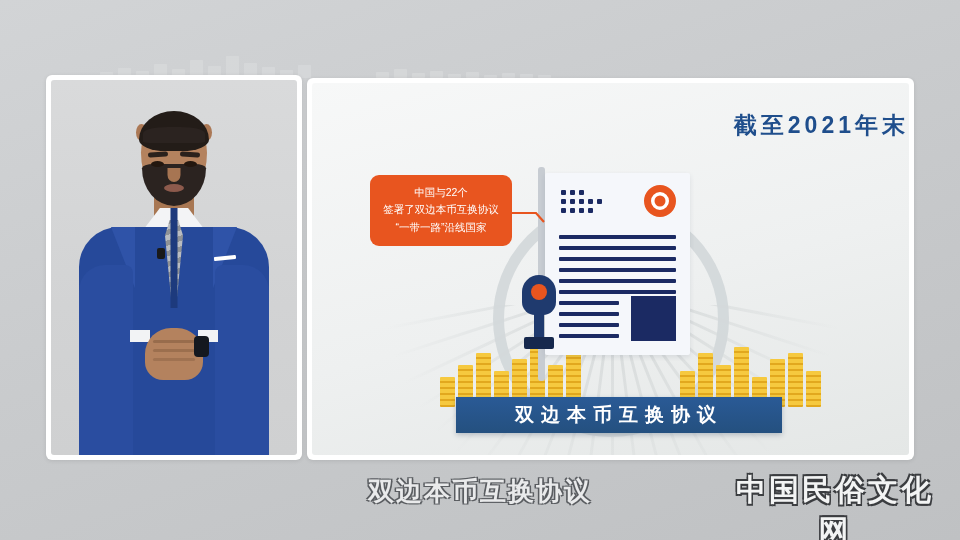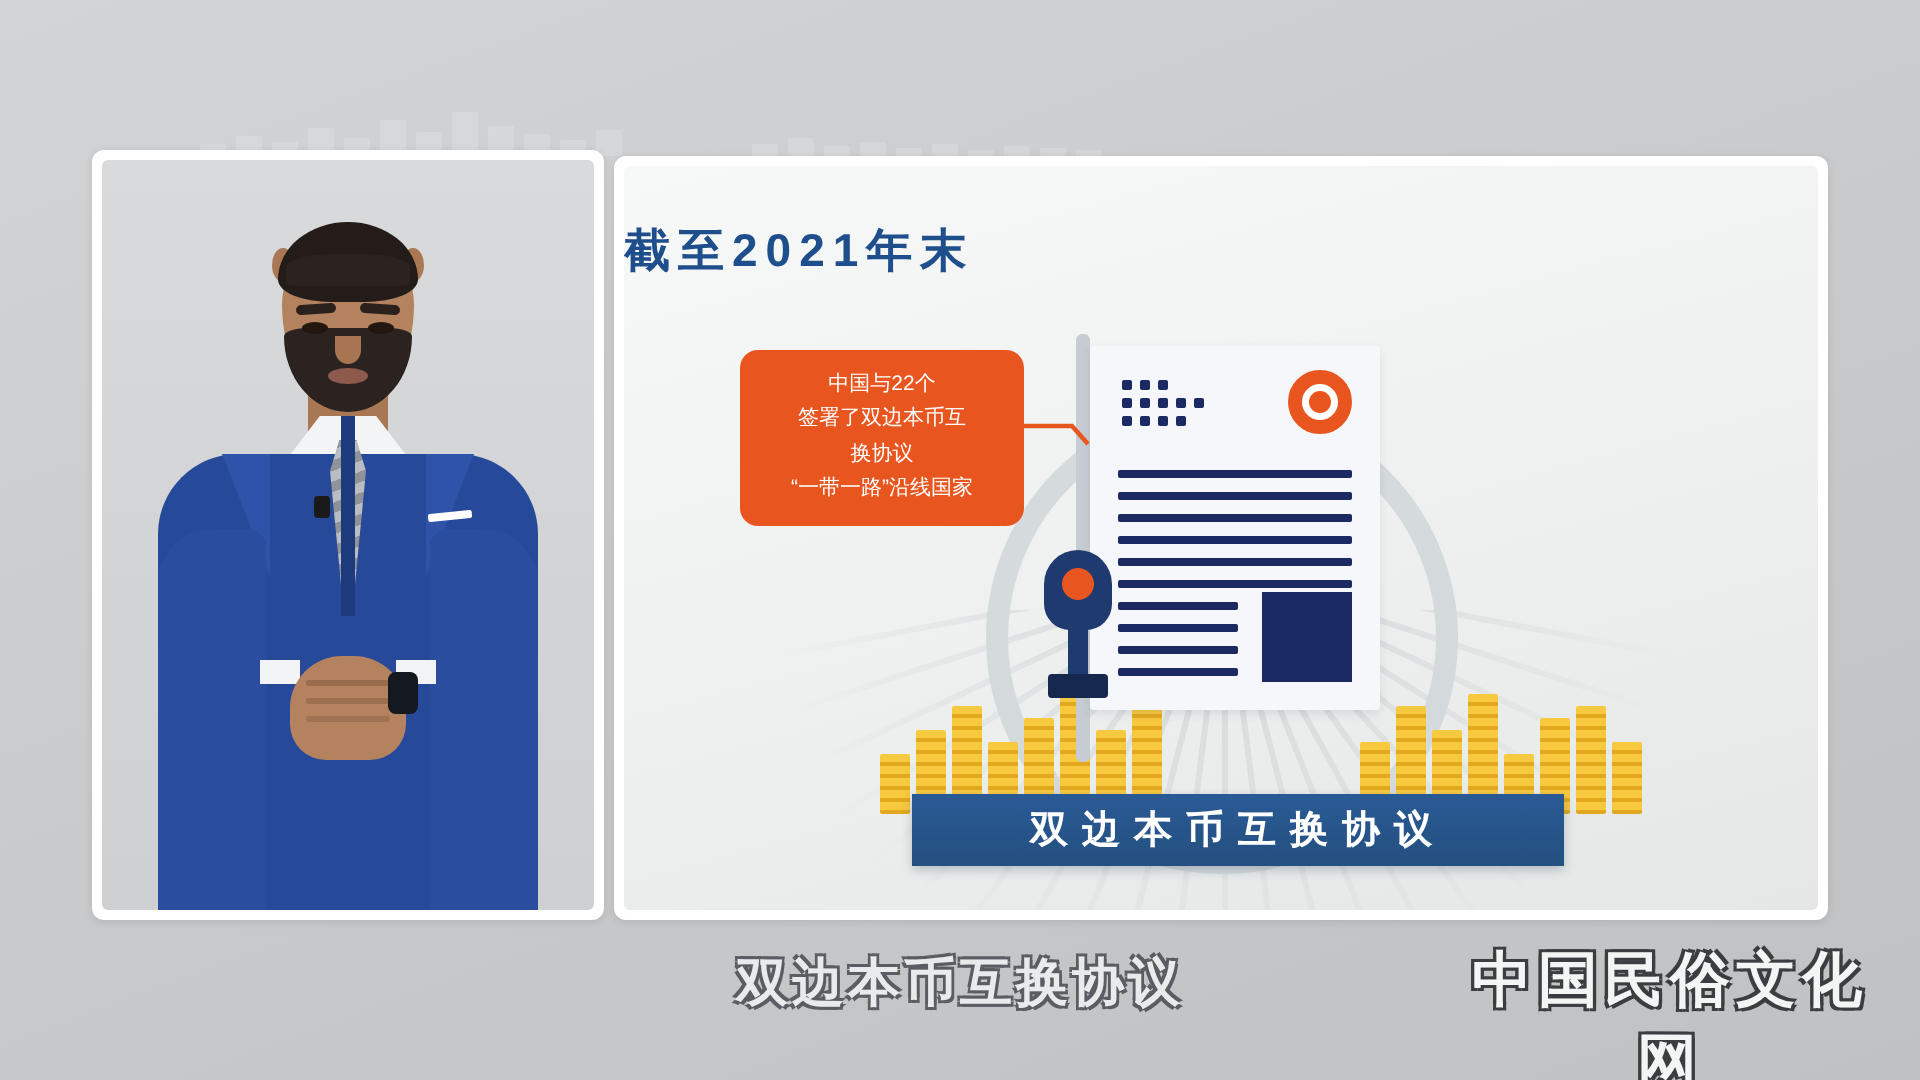--- a/index.html
+++ b/index.html
@@ -129,21 +129,21 @@
     background:linear-gradient(180deg,rgba(150,158,160,.30),rgba(150,158,160,0));
     transform-origin:50% 0;
   }
   .halo{
     position:absolute; left:50%; top:118px; transform:translateX(-50%);
     width:236px; height:236px; border-radius:50%;
     border:11px solid #d3d8da; opacity:.95;
   }
 
   .slide-title{
-    position:absolute; top:27px; left:0; right:0; text-align:left;
+    position:absolute; top:27px; left:0; right:0; text-align:right;
     color:#1f4e8c; font-size:23px; letter-spacing:4px; font-weight:700;
   }
 
   
   .doc{
     position:absolute; left:233px; top:90px; width:145px; height:182px;
     background:#f5f7fb; border-radius:2px; box-shadow:0 2px 5px rgba(40,50,80,.10);
   }
   .doc-spine{
     position:absolute; left:226px; top:84px; width:7px; height:214px;
@@ -187,21 +187,21 @@
   .banner{
     position:absolute; left:144px; bottom:22px; width:326px; height:36px;
     background:linear-gradient(180deg,#2a5a96 0%,#24507f 100%);
     display:flex; align-items:center; justify-content:center;
     color:#fff; font-size:19px; letter-spacing:7px; font-weight:700;
     box-shadow:0 2px 5px rgba(30,50,80,.25);
   }
 
   
   .callout{
-    position:absolute; left:58px; top:92px; width:142px; padding:9px 24px 10px;
+    position:absolute; left:58px; top:92px; width:142px; padding:9px 6px 10px;
     background:#e8551f; border-radius:9px; color:#fff; text-align:center;
     font-size:10.5px; line-height:1.65; z-index:7;
   }
   .callout-tail{
     position:absolute; left:198px; top:126px; width:36px; height:16px; z-index:6;
   }
 
   
   .subtitle{
     position:absolute; left:0; right:0; top:474px; text-align:center;

